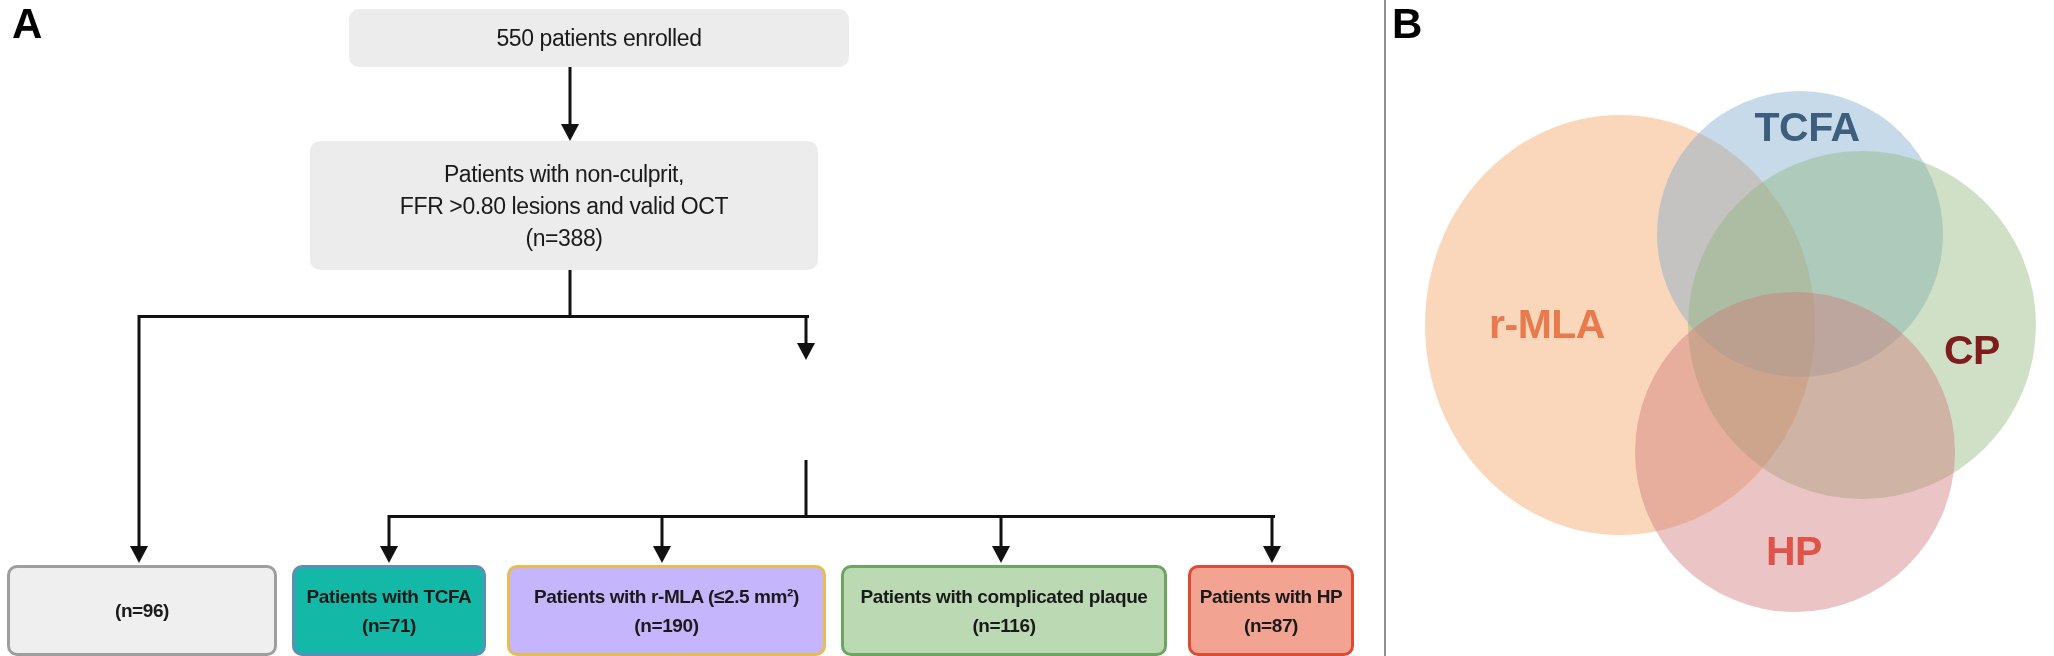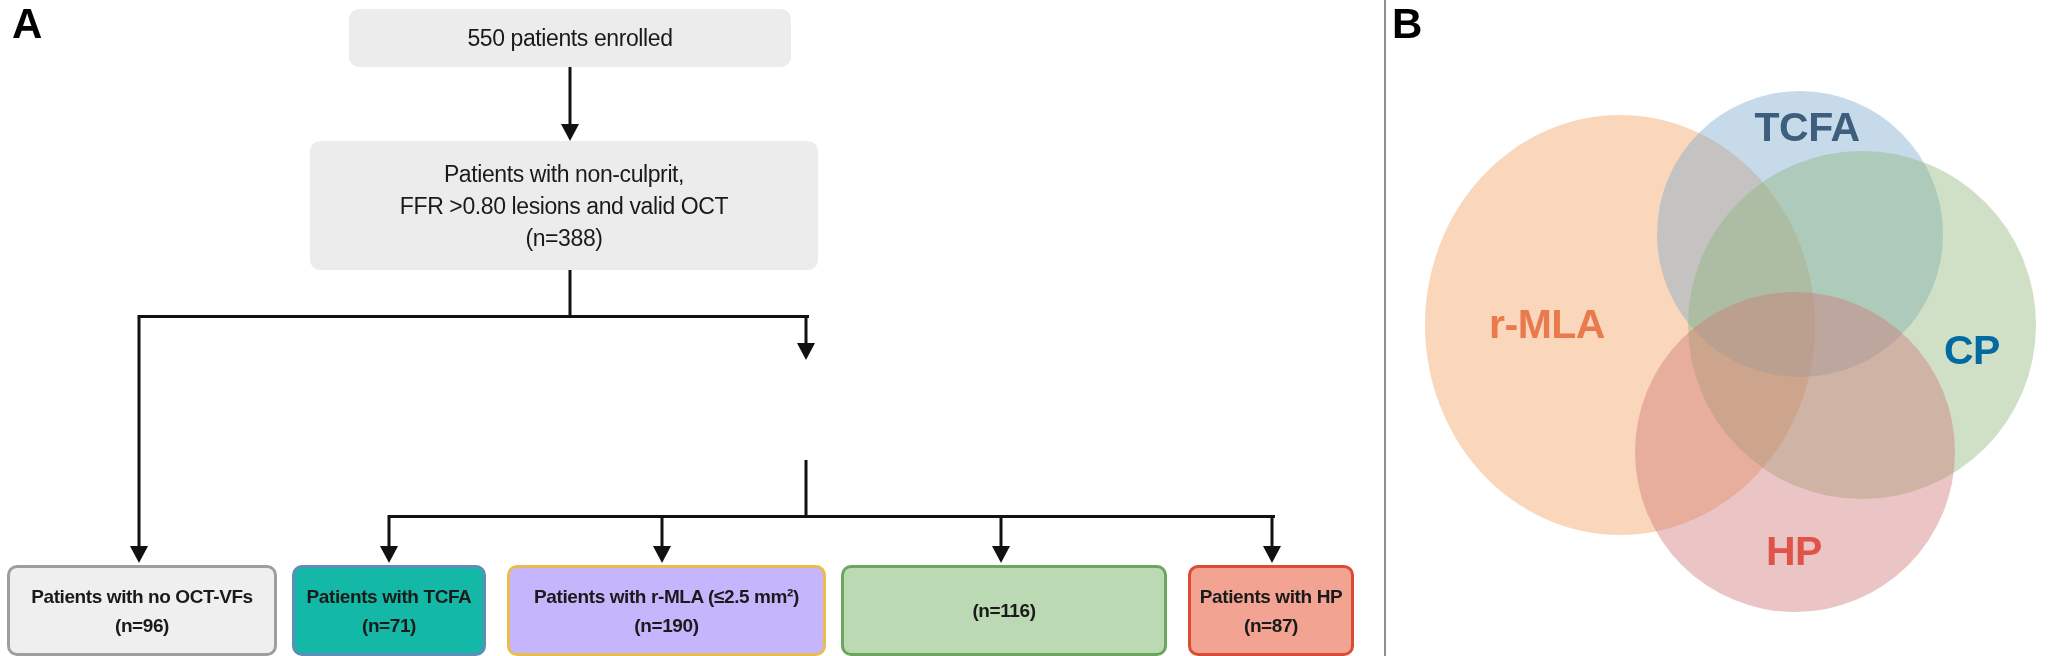--- a/index.html
+++ b/index.html
@@ -36,21 +36,21 @@
     letter-spacing:-0.5px;white-space:nowrap;
   }
 </style>
 </head>
 <body>
 
 <div class="stage">
 
   <div class="panel-label" style="left:12px;top:0px;">A</div>
 
-  <div class="fbox" style="left:349px;top:9px;width:442px;height:58px;">
+  <div class="fbox" style="left:349px;top:9px;width:500px;height:58px;">
     <div class="ln">550 patients enrolled</div>
   </div>
 
   <div class="vline" style="left:570px;top:67px;height:57px;"></div>
   <div class="ah" style="left:570px;top:124px;"></div>
 
   <div class="fbox" style="left:310px;top:141px;width:508px;height:129px;">
     <div class="ln">Patients with non-culprit,</div>
     <div class="ln">FFR &gt;0.80 lesions and valid OCT</div>
     <div class="ln">(n=388)</div>
@@ -72,50 +72,50 @@
   <div class="vline" style="left:389px;top:515px;height:32px;"></div>
   <div class="ah" style="left:389px;top:546px;"></div>
   <div class="vline" style="left:662px;top:515px;height:32px;"></div>
   <div class="ah" style="left:662px;top:546px;"></div>
   <div class="vline" style="left:1001px;top:515px;height:32px;"></div>
   <div class="ah" style="left:1001px;top:546px;"></div>
   <div class="vline" style="left:1272px;top:515px;height:32px;"></div>
   <div class="ah" style="left:1272px;top:546px;"></div>
 
   <div class="bbox" style="left: 7px; top: 565px; width: 264px; height: 85px; background: rgb(239, 239, 239); border-color: rgb(158, 158, 158);">
-    <div class="ln">Patients with no OCT-VFs</div>
     <div class="ln">(n=96)</div>
   </div>
 
   <div class="bbox" style="left: 292px; top: 565px; width: 188px; height: 85px; background: #14b8a6; border-color: rgb(94, 141, 184);">
     <div class="ln">Patients with TCFA</div>
     <div class="ln">(n=71)</div>
   </div>
 
   <div class="bbox" style="left: 507px; top: 565px; width: 313px; height: 85px; background: #c4b5fd; border-color: rgb(233, 188, 79);">
     <div class="ln">Patients with r-MLA (≤2.5 mm²)</div>
     <div class="ln">(n=190)</div>
   </div>
 
   <div class="bbox" style="left: 841px; top: 565px; width: 320px; height: 85px; background: rgb(187, 217, 179); border-color: rgb(107, 165, 95);">
+    <div class="ln">Patients with complicated plaque</div>
     <div class="ln">(n=116)</div>
   </div>
 
   <div class="bbox" style="left: 1188px; top: 565px; width: 160px; height: 85px; background: rgb(243, 163, 146); border-color: rgb(220, 75, 51);">
     <div class="ln">Patients with HP</div>
     <div class="ln">(n=87)</div>
   </div>
 
   <div class="divider" style="left:1384px;"></div>
 
   <div class="panel-label" style="left:1392px;top:0px;">B</div>
 
   <div class="vcircle" style="left: 1425px; top: 115px; width: 390px; height: 420px; background: rgb(242, 160, 92);"></div>
   <div class="vcircle" style="left: 1657px; top: 91px; width: 286px; height: 286px; background: rgb(122, 167, 205);"></div>
   <div class="vcircle" style="left: 1688px; top: 151px; width: 348px; height: 348px; background: rgb(140, 182, 122);"></div>
   <div class="vcircle" style="left: 1635px; top: 292px; width: 320px; height: 320px; background: rgb(207, 117, 117);"></div>
 
   <div class="vlabel" style="left: 1547px; top: 324px; color: rgb(232, 122, 78);">r-MLA</div>
   <div class="vlabel" style="left: 1807px; top: 127px; color: rgb(62, 94, 126);">TCFA</div>
-  <div class="vlabel" style="left: 1972px; top: 350px; color: #0369a1;">CP</div>
+  <div class="vlabel" style="left: 1972px; top: 350px; color: #7f1d1d;">CP</div>
   <div class="vlabel" style="left: 1794px; top: 542px; color: rgb(224, 83, 72); margin-top: 9px;">HP</div>
 
 </div>
 
 </body></html>

